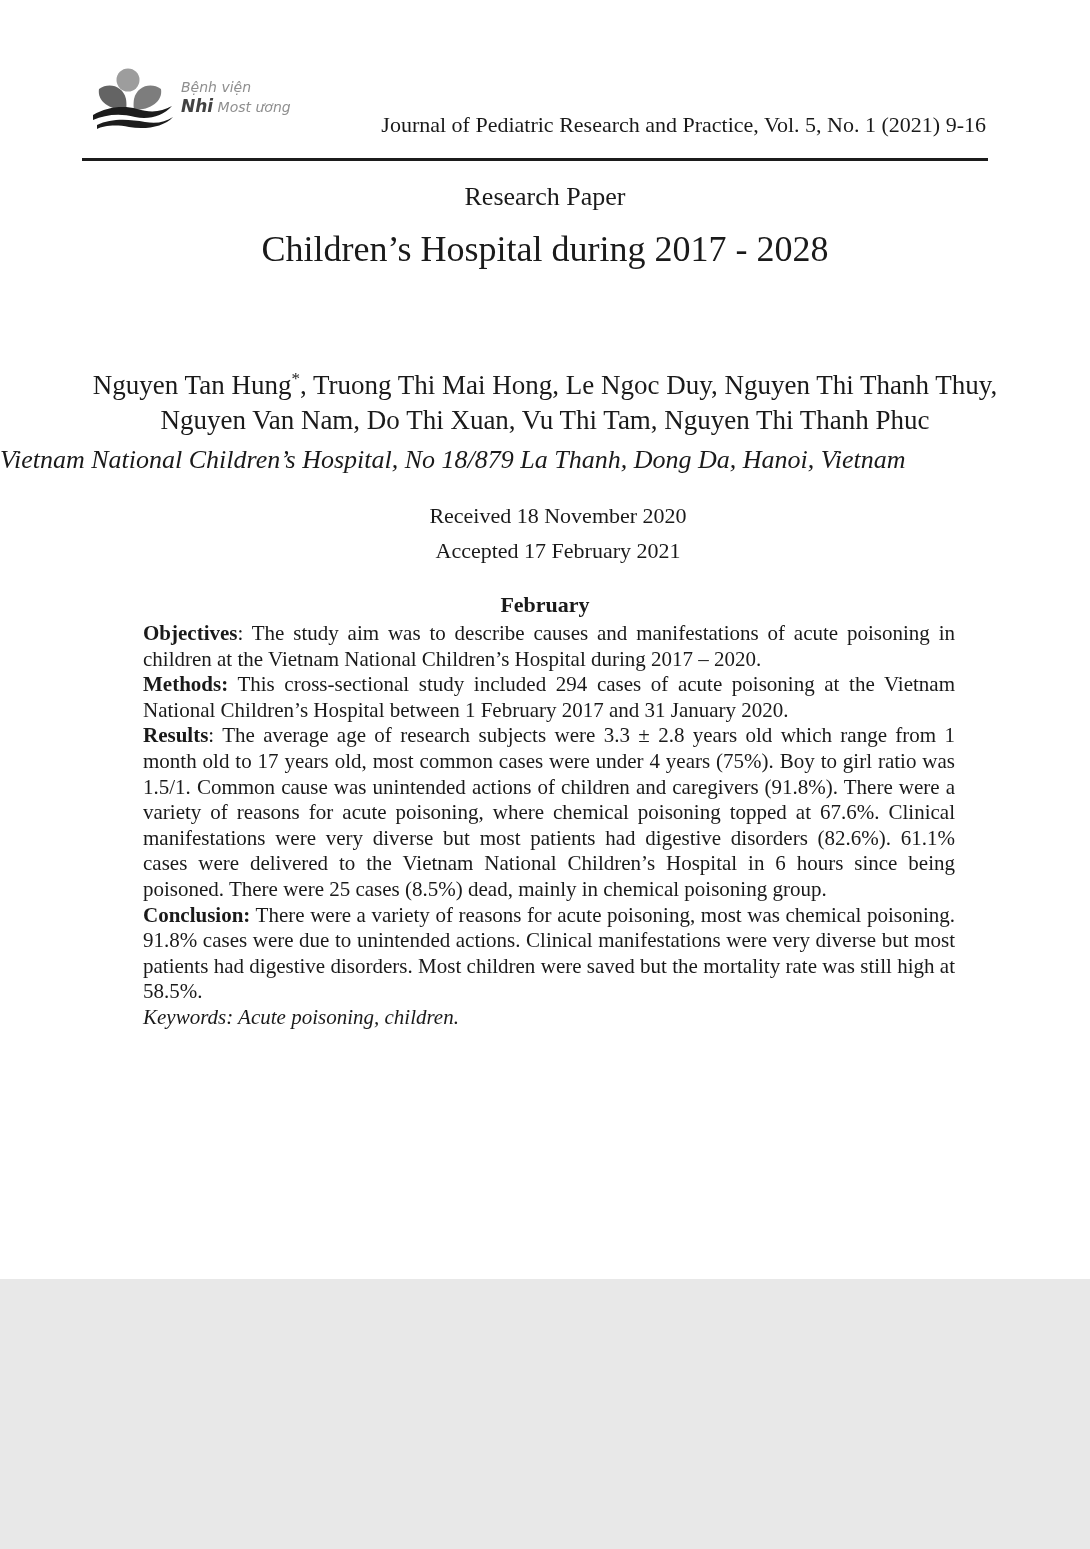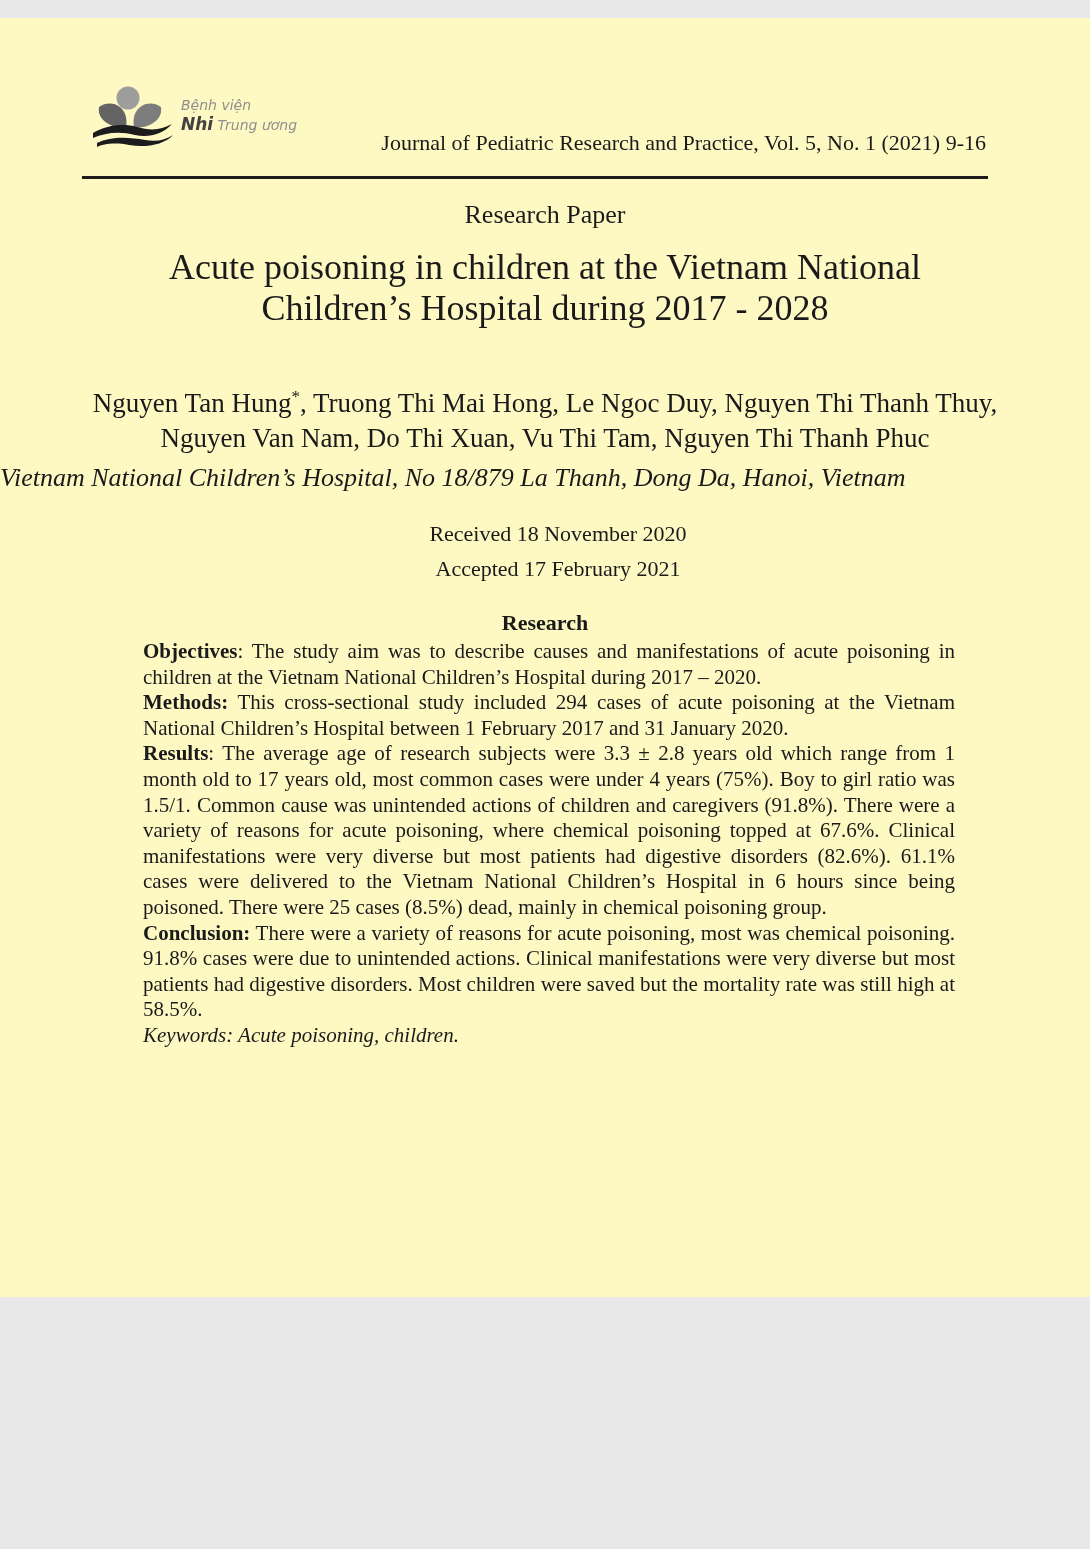--- a/index.html
+++ b/index.html
@@ -1,21 +1,21 @@
 <!DOCTYPE html>
 <html><head>
 <meta charset="utf-8">
 <style>
   html, body { margin: 0; padding: 0; background: #e8e8e8; }
   .page {
     position: relative;
     width: 1090px;
     height: 1279px;
-    margin: 18px auto;
-    background: #fef9c3;
+    margin: 0 auto;
+    background: #ffffff;
     font-family: "Liberation Serif", "DejaVu Serif", serif;
     color: #1a1a1a;
     overflow: hidden;
   }
 
   
   .logo { position: absolute; left: 93px; top: 64px; display: flex; align-items: flex-start; }
   .logo-mark { width: 80px; height: 70px; }
   .logo-text { margin-left: 8px; margin-top: 14px; font-family: "DejaVu Sans", sans-serif; font-style: italic; line-height: 19px; }
   .logo-text .row1 { font-size: 14px; color: #8f8f8f; }
@@ -67,48 +67,47 @@
   <div class="logo">
     <svg class="logo-mark" viewBox="0 0 80 70">
       <circle cx="35" cy="16" r="11.5" fill="#9d9d9d"></circle>
       <path d="M33,46 C16,46 4,37 6,25 C16,18 30,22 33,35 C33.6,39 33.6,43 33,46 Z" fill="#646464"></path>
       <path d="M41,46 C58,46 70,37 68,25 C58,18 44,22 41,35 C40.4,39 40.4,43 41,46 Z" fill="#7d7d7d"></path>
       <path d="M0,51 C14,43 30,41 44,45 C58,49 68,48 79,42 C70,52 56,56 42,53 C26,49 12,51 0,56 Z" fill="#1c1c1c"></path>
       <path d="M4,61 C18,54 36,55 52,58 C64,60 72,58 80,53 C71,63 52,66 36,63 C22,60 10,62 4,65 Z" fill="#1c1c1c"></path>
     </svg>
     <div class="logo-text">
       <div class="row1">Bệnh viện</div>
-      <div class="row2"><b>Nhi</b><span> Trung ương</span></div>
+      <div class="row2"><b>Nhi</b><span> Most ương</span></div>
     </div>
   </div>
 
   <div class="journal-line">Journal of Pediatric Research and Practice, Vol. 5, No. 1 (2021) 9-16</div>
 
   <div class="header-rule"></div>
 
   <div class="article-type">Research Paper</div>
 
   <div class="article-title">
-    <div>Acute poisoning in children at the Vietnam National</div>
     <div>Children’s Hospital during 2017 - 2028</div>
   </div>
 
   <div class="authors">
     <div><span>Nguyen Tan Hung</span><sup>*</sup><span>, Truong Thi Mai Hong, Le Ngoc Duy, Nguyen Thi Thanh Thuy,</span></div>
     <div>Nguyen Van Nam, Do Thi Xuan, Vu Thi Tam, Nguyen Thi Thanh Phuc</div>
   </div>
 
   <div class="affiliation">Vietnam National Children’s Hospital, No 18/879 La Thanh, Dong Da, Hanoi, Vietnam</div>
 
   <div class="dates">
     <div>Received 18 November 2020</div>
     <div>Accepted 17 February 2021</div>
   </div>
 
-  <div class="abstract-heading">Research</div>
+  <div class="abstract-heading">February</div>
 
   <div class="abstract-body">
     <p><b>Objectives</b><span>: The study aim was to describe causes and manifestations of acute poisoning in children at the Vietnam National Children’s Hospital during 2017 – 2020.</span></p>
     <p><b>Methods:</b><span> This cross-sectional study included 294 cases of acute poisoning at the Vietnam National Children’s Hospital between 1 February 2017 and 31 January 2020.</span></p>
     <p><b>Results</b><span>: The average age of research subjects were 3.3 ± 2.8 years old which range from 1 month old to 17 years old, most common cases were under 4 years (75%). Boy to girl ratio was 1.5/1. Common cause was unintended actions of children and caregivers (91.8%). There were a variety of reasons for acute poisoning, where chemical poisoning topped at 67.6%. Clinical manifestations were very diverse but most patients had digestive disorders (82.6%). 61.1% cases were delivered to the Vietnam National Children’s Hospital in 6 hours since being poisoned. There were 25 cases (8.5%) dead, mainly in chemical poisoning group.</span></p>
     <p><b>Conclusion:</b><span> There were a variety of reasons for acute poisoning, most was chemical poisoning. 91.8% cases were due to unintended actions. Clinical manifestations were very diverse but most patients had digestive disorders. Most children were saved but the mortality rate was still high at 58.5%.</span></p>
     <p class="kw">Keywords: Acute poisoning, children.</p>
   </div>
 
   <div class="footnote-rule"></div>

